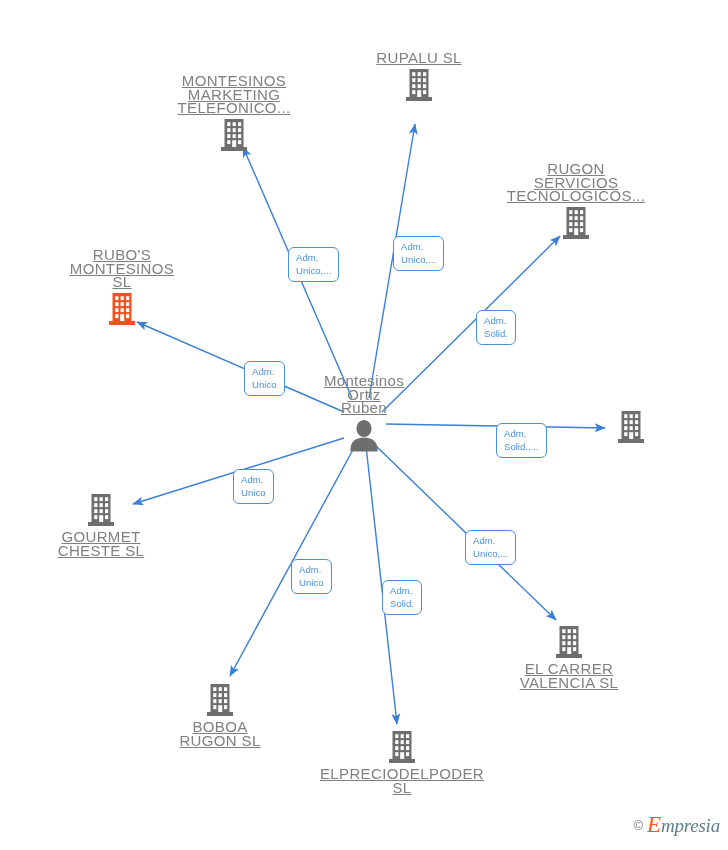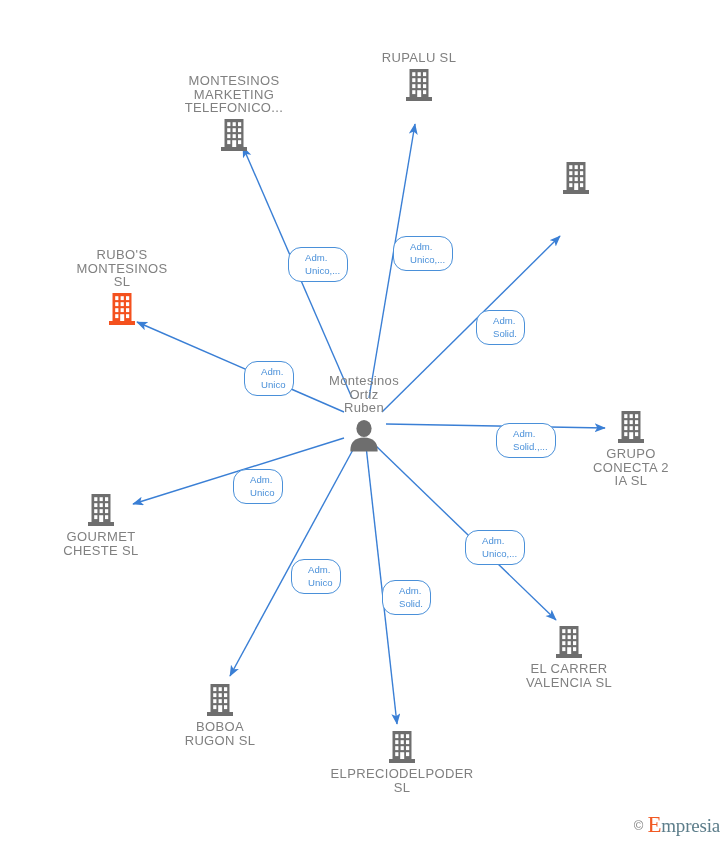--- a/index.html
+++ b/index.html
@@ -31,42 +31,43 @@
   .node {
     position: absolute;
     width: 130px;
     margin-left: -65px;
     text-align: center;
     display: flex;
     flex-direction: column;
     align-items: center;
   }
   .node .node-label {
-    font-size: 13px;
+    font-size: 15px;
     line-height: 13.6px;
     color: #808080;
     letter-spacing: 0.35px;
     white-space: pre-line;
     font-family: "Liberation Sans", sans-serif;
+    text-decoration: underline;
   }
   .node.label-below .node-label { order: 2; margin-top: 3px; }
   .node.label-above .node-label { order: 0; margin-bottom: 4px; }
   .node .node-icon { order: 1; line-height: 0; }
 
   
   .rel {
     position: absolute;
     border: 1.3px solid #4a90d9;
-    border-radius: 13px;
+    border-radius: 6px;
     background: #ffffff;
     color: #4a90d9;
     font-size: 9.6px;
     line-height: 13px;
     font-family: "Liberation Sans", sans-serif;
-    padding: 3px 7px 4px 16px;
+    padding: 3px 7px 4px 7px;
     text-align: left;
     white-space: pre-line;
     box-sizing: border-box;
   }
 
   
   #watermark {
     position: absolute;
     right: 8px;
     bottom: 12px;
@@ -74,20 +75,21 @@
     align-items: center;
     gap: 4px;
   }
   #watermark .copy {
     color: #7f7f7f;
     font-size: 13px;
     font-family: "Liberation Sans", sans-serif;
   }
   #watermark .brand {
     font-family: "Liberation Serif", serif;
+    font-style: italic;
     font-size: 19px;
     color: #5c7d8a;
     letter-spacing: -0.2px;
   }
   #watermark .brand .cap {
     color: #f15a24;
     font-size: 23px;
   }
 </style>
 </head>
@@ -149,20 +151,23 @@
             <rect x="18" y="9.2" width="3.2" height="3.9" fill="#ffffff"></rect>
             <rect x="7.2" y="15.2" width="3.2" height="3.9" fill="#ffffff"></rect>
             <rect x="12.6" y="15.2" width="3.2" height="3.9" fill="#ffffff"></rect>
             <rect x="18" y="15.2" width="3.2" height="3.9" fill="#ffffff"></rect>
             <rect x="7.2" y="21.2" width="3.2" height="3.9" fill="#ffffff"></rect>
             <rect x="18" y="21.2" width="3.2" height="3.9" fill="#ffffff"></rect>
             <rect x="12.2" y="21.2" width="4.0" height="6.8" fill="#ffffff"></rect>
           </svg></div>
       </div>
       <div class="node label-above" style="left: 576px; top: 162px;">
+        <div class="node-label">RUGON
+SERVICIOS
+TECNOLOGICOS...</div>
         <div class="node-icon"><svg width="28" height="33" viewBox="0 0 28 33">
             <path d="M4.5,0 H23.5 V28 H4.5 Z" fill="#6e6e6e"></path>
             <rect x="1" y="28" width="26" height="4" fill="#6e6e6e"></rect>
             <rect x="7.2" y="3.2" width="3.2" height="3.9" fill="#ffffff"></rect>
             <rect x="12.6" y="3.2" width="3.2" height="3.9" fill="#ffffff"></rect>
             <rect x="18" y="3.2" width="3.2" height="3.9" fill="#ffffff"></rect>
             <rect x="7.2" y="9.2" width="3.2" height="3.9" fill="#ffffff"></rect>
             <rect x="12.6" y="9.2" width="3.2" height="3.9" fill="#ffffff"></rect>
             <rect x="18" y="9.2" width="3.2" height="3.9" fill="#ffffff"></rect>
             <rect x="7.2" y="15.2" width="3.2" height="3.9" fill="#ffffff"></rect>
@@ -188,23 +193,20 @@
             <rect x="18" y="9.2" width="3.2" height="3.9" fill="#ffffff"></rect>
             <rect x="7.2" y="15.2" width="3.2" height="3.9" fill="#ffffff"></rect>
             <rect x="12.6" y="15.2" width="3.2" height="3.9" fill="#ffffff"></rect>
             <rect x="18" y="15.2" width="3.2" height="3.9" fill="#ffffff"></rect>
             <rect x="7.2" y="21.2" width="3.2" height="3.9" fill="#ffffff"></rect>
             <rect x="18" y="21.2" width="3.2" height="3.9" fill="#ffffff"></rect>
             <rect x="12.2" y="21.2" width="4.0" height="6.8" fill="#ffffff"></rect>
           </svg></div>
       </div>
       <div class="node label-below" style="left: 631px; top: 411px;">
-        <div class="node-label">GRUPO
-CONECTA 2
-IA  SL</div>
         <div class="node-icon"><svg width="28" height="33" viewBox="0 0 28 33">
             <path d="M4.5,0 H23.5 V28 H4.5 Z" fill="#6e6e6e"></path>
             <rect x="1" y="28" width="26" height="4" fill="#6e6e6e"></rect>
             <rect x="7.2" y="3.2" width="3.2" height="3.9" fill="#ffffff"></rect>
             <rect x="12.6" y="3.2" width="3.2" height="3.9" fill="#ffffff"></rect>
             <rect x="18" y="3.2" width="3.2" height="3.9" fill="#ffffff"></rect>
             <rect x="7.2" y="9.2" width="3.2" height="3.9" fill="#ffffff"></rect>
             <rect x="12.6" y="9.2" width="3.2" height="3.9" fill="#ffffff"></rect>
             <rect x="18" y="9.2" width="3.2" height="3.9" fill="#ffffff"></rect>
             <rect x="7.2" y="15.2" width="3.2" height="3.9" fill="#ffffff"></rect>

